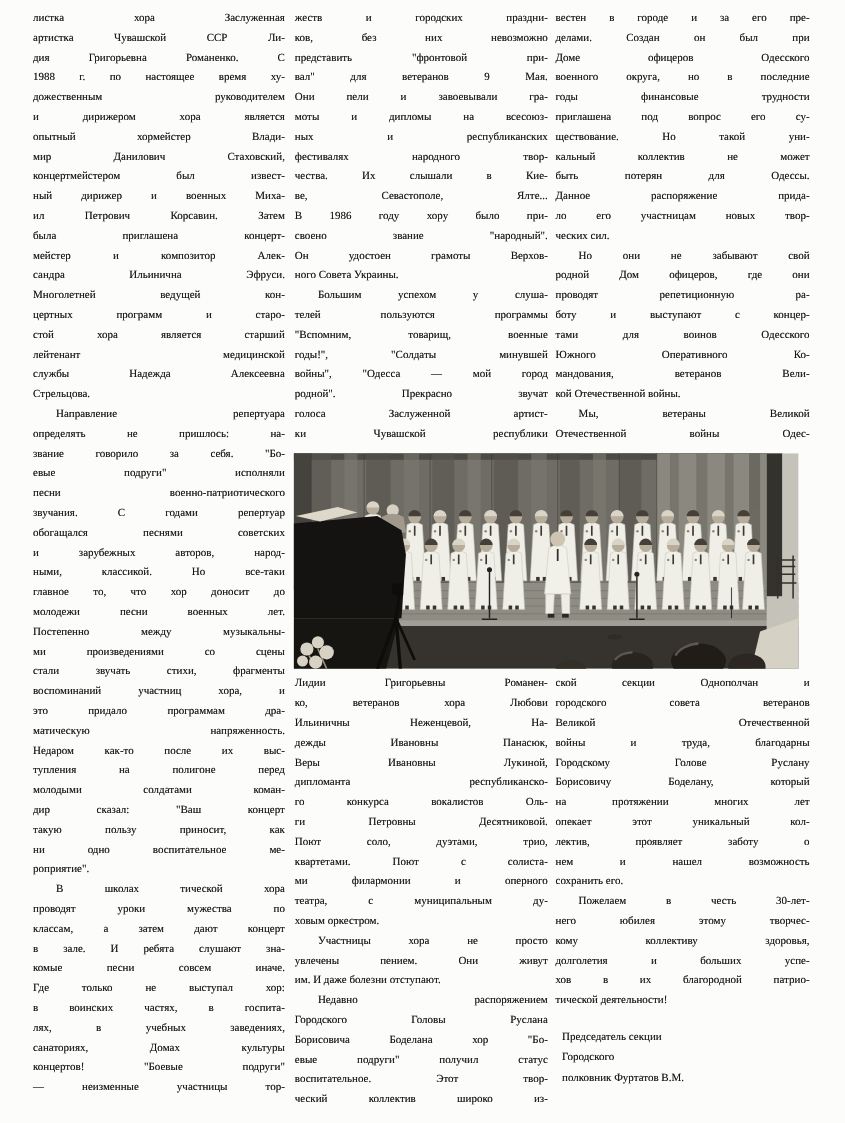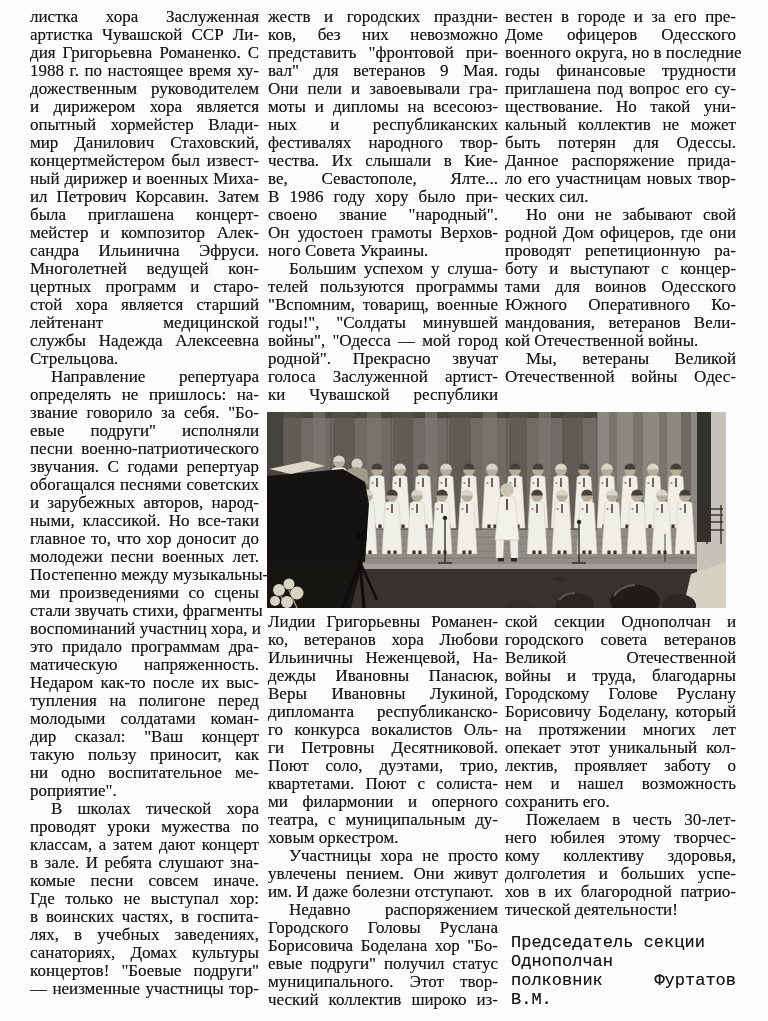--- a/index.html
+++ b/index.html
@@ -7,34 +7,34 @@
     width:768px;height:1021px;
     background:#fcfcfa;
     font-family:"Liberation Serif", serif;
     color:#171615;
     position:relative;
     overflow:hidden;
   }
   .page{position:absolute;inset:0;}
   .col{
     position:absolute;
-    font-size:17px;
+    font-size:10px;
     line-height:18px;
     text-shadow:0 0 .3px rgba(20,20,20,.55);
   }
   .para{margin:0;}
   .ln{
     text-align:justify;
     text-align-last:justify;
     white-space:nowrap;
     overflow:visible;
   }
   .ln.last{text-align-last:left;white-space:normal;}
   .ln.ind{text-indent:21px;}
-  .para.sig .ln{text-align-last:left;padding-left:6px;line-height:19px;font-family:Liberation Mono, monospace;}
+  .para.sig .ln{text-align-last:left;padding-left:6px;line-height:19px;}
   #col1{left:30px;top:8px;width:229px;}
   #col2a{left:268px;top:8px;width:230px;}
   #col2b{left:268px;top:613px;width:230px;font-family:Liberation Serif, serif;}
   #col3a{left:505px;top:8px;width:231px;}
   #col3b{left:505px;top:613px;width:231px;}
   #photo{position:absolute;left:267px;top:412px;width:459px;height:196px;}
   #photo svg{display:block;}
 </style>
 </head>
 <body>
@@ -128,20 +128,21 @@
         <div class="ln">годы!", "Солдаты минувшей</div>
         <div class="ln">войны", "Одесса — мой город</div>
         <div class="ln">родной". Прекрасно звучат</div>
         <div class="ln">голоса Заслуженной артист-</div>
         <div class="ln">ки Чувашской республики</div>
       </div>
     </div>
   <div id="col3a" class="col">
       <div class="para">
         <div class="ln">вестен в городе и за его пре-</div>
+        <div class="ln">делами. Создан он был при</div>
         <div class="ln">Доме офицеров Одесского</div>
         <div class="ln">военного округа, но в последние</div>
         <div class="ln">годы финансовые трудности</div>
         <div class="ln">приглашена под вопрос его су-</div>
         <div class="ln">ществование. Но такой уни-</div>
         <div class="ln">кальный коллектив не может</div>
         <div class="ln">быть потерян для Одессы.</div>
         <div class="ln">Данное распоряжение прида-</div>
         <div class="ln">ло его участницам новых твор-</div>
         <div class="ln last">ческих сил.</div>
@@ -180,21 +181,21 @@
       <div class="para">
         <div class="ln ind">Участницы хора не просто</div>
         <div class="ln">увлечены пением. Они живут</div>
         <div class="ln last">им. И даже болезни отступают.</div>
       </div>
       <div class="para">
         <div class="ln ind">Недавно распоряжением</div>
         <div class="ln">Городского Головы Руслана</div>
         <div class="ln">Борисовича Боделана хор "Бо-</div>
         <div class="ln">евые подруги" получил статус</div>
-        <div class="ln">муниципального. Этот твор-</div>
+        <div class="ln">воспитательное. Этот твор-</div>
         <div class="ln">ческий коллектив широко из-</div>
       </div>
     </div>
   <div id="col3b" class="col">
       <div class="para">
         <div class="ln">ской секции Однополчан и</div>
         <div class="ln">городского совета ветеранов</div>
         <div class="ln">Великой Отечественной</div>
         <div class="ln">войны и труда, благодарны</div>
         <div class="ln">Городскому Голове Руслану</div>
@@ -208,21 +209,21 @@
       <div class="para">
         <div class="ln ind">Пожелаем в честь 30-лет-</div>
         <div class="ln">него юбилея этому творчес-</div>
         <div class="ln">кому коллективу здоровья,</div>
         <div class="ln">долголетия и больших успе-</div>
         <div class="ln">хов в их благородной патрио-</div>
         <div class="ln last">тической деятельности!</div>
       </div>
       <div class="para sig" style="margin-top: 14px;">
         <div class="ln">Председатель секции</div>
-        <div class="ln">Однополчан</div>
+        <div class="ln">Городского</div>
         <div class="ln last">полковник Фуртатов В.М.</div>
       </div>
     </div>
 
   <div id="photo">
     <svg viewBox="0 0 459 196" width="459" height="196">
       <defs>
         <g id="figL">
           <path d="M-7,7 Q0,3 7,7 L10,58 L-10,58 Z" fill="#efeee7" stroke="#c8c6bd" stroke-width="0.5"></path>
           <rect x="-4.6" y="54.5" width="3.2" height="3.6" fill="#39352e"></rect>

